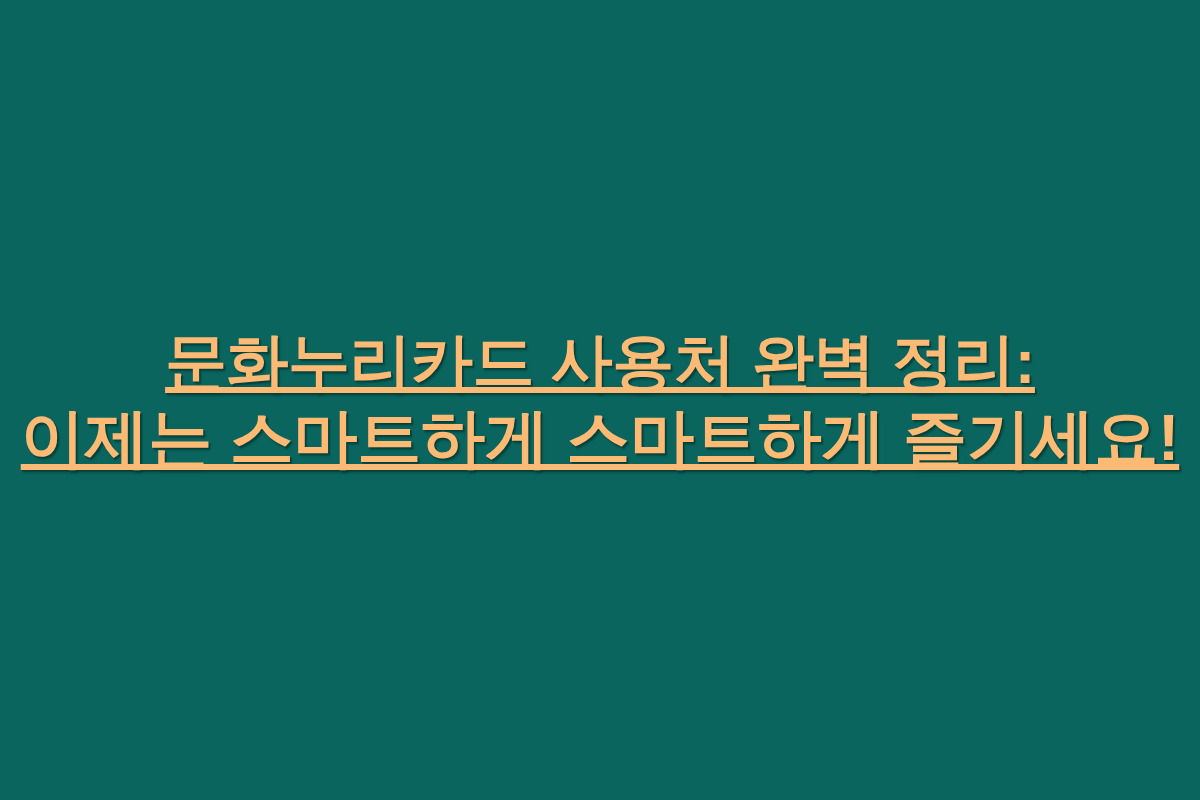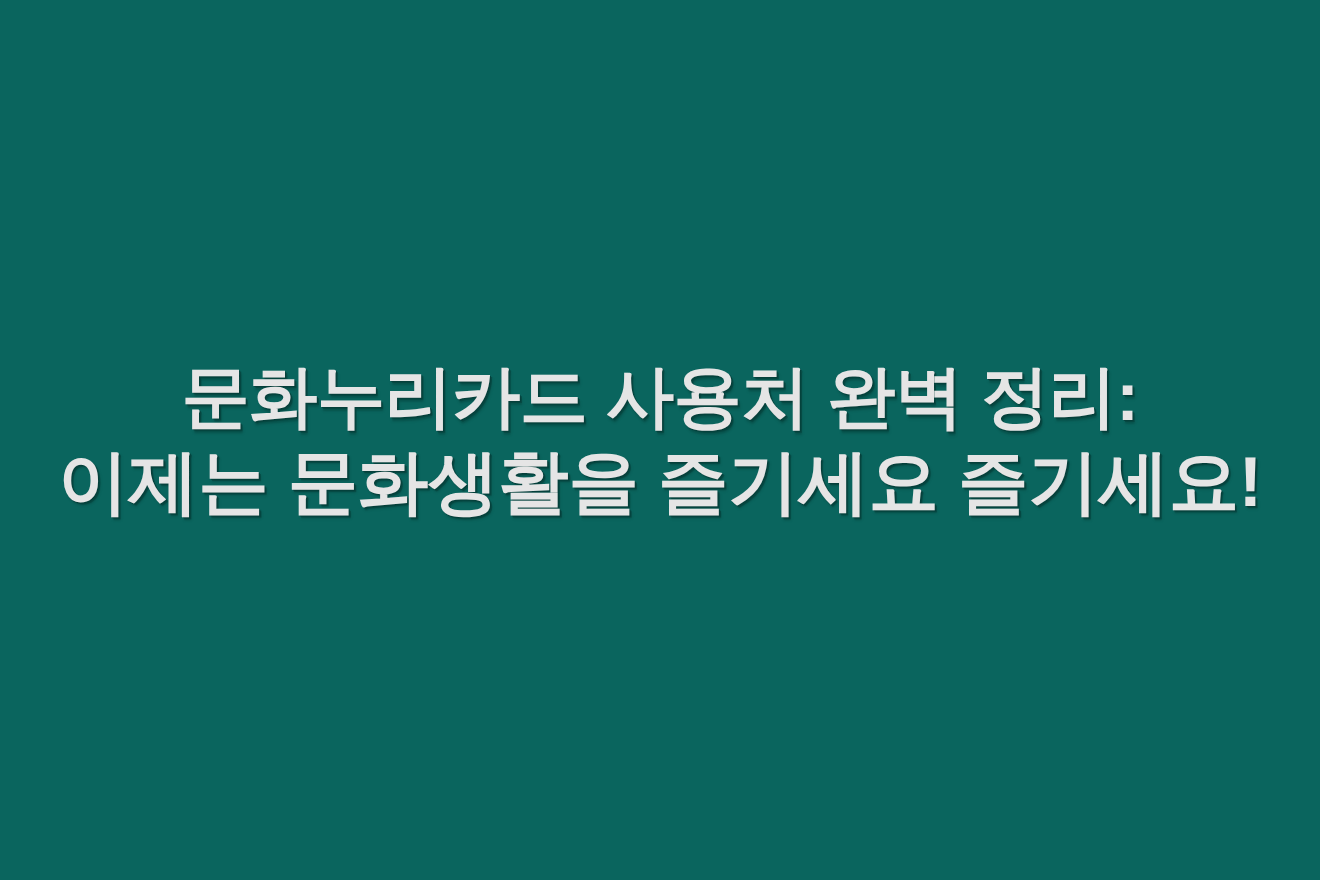--- a/index.html
+++ b/index.html
@@ -32,44 +32,45 @@
   .headline {
     width: 100%;
     padding: 0 20px;
     box-sizing: border-box;
     text-align: center;
     user-select: none;
   }
 
   .headline-line {
     display: block;
-    color: #e5e5e5;
+    color: #fdba74;
     font-family: "Liberation Sans", "DejaVu Sans", sans-serif;
     font-weight: 700;
     font-size: 62px;
     line-height: 76px;
     letter-spacing: -0.5px;
     white-space: nowrap;
     text-shadow:
        1px 1px 0 rgba(6, 62, 57, 0.85),
        2px 2px 0 rgba(6, 62, 57, 0.55),
        2px 3px 2px rgba(4, 48, 44, 0.35);
+    text-decoration: underline;
   }
 
   
   .headline-line--second {
     font-size: 64px;
     letter-spacing: -0.2px;
   }
 </style>
 </head>
 <body>
 
 <div class="banner">
 
   <div class="headline">
 
     <span class="headline-line headline-line--first">문화누리카드 사용처 완벽 정리:</span>
 
-    <span class="headline-line headline-line--second">이제는 문화생활을 즐기세요 즐기세요!</span>
+    <span class="headline-line headline-line--second">이제는 스마트하게 스마트하게 즐기세요!</span>
 
   </div>
 </div>
 
 </body></html>

